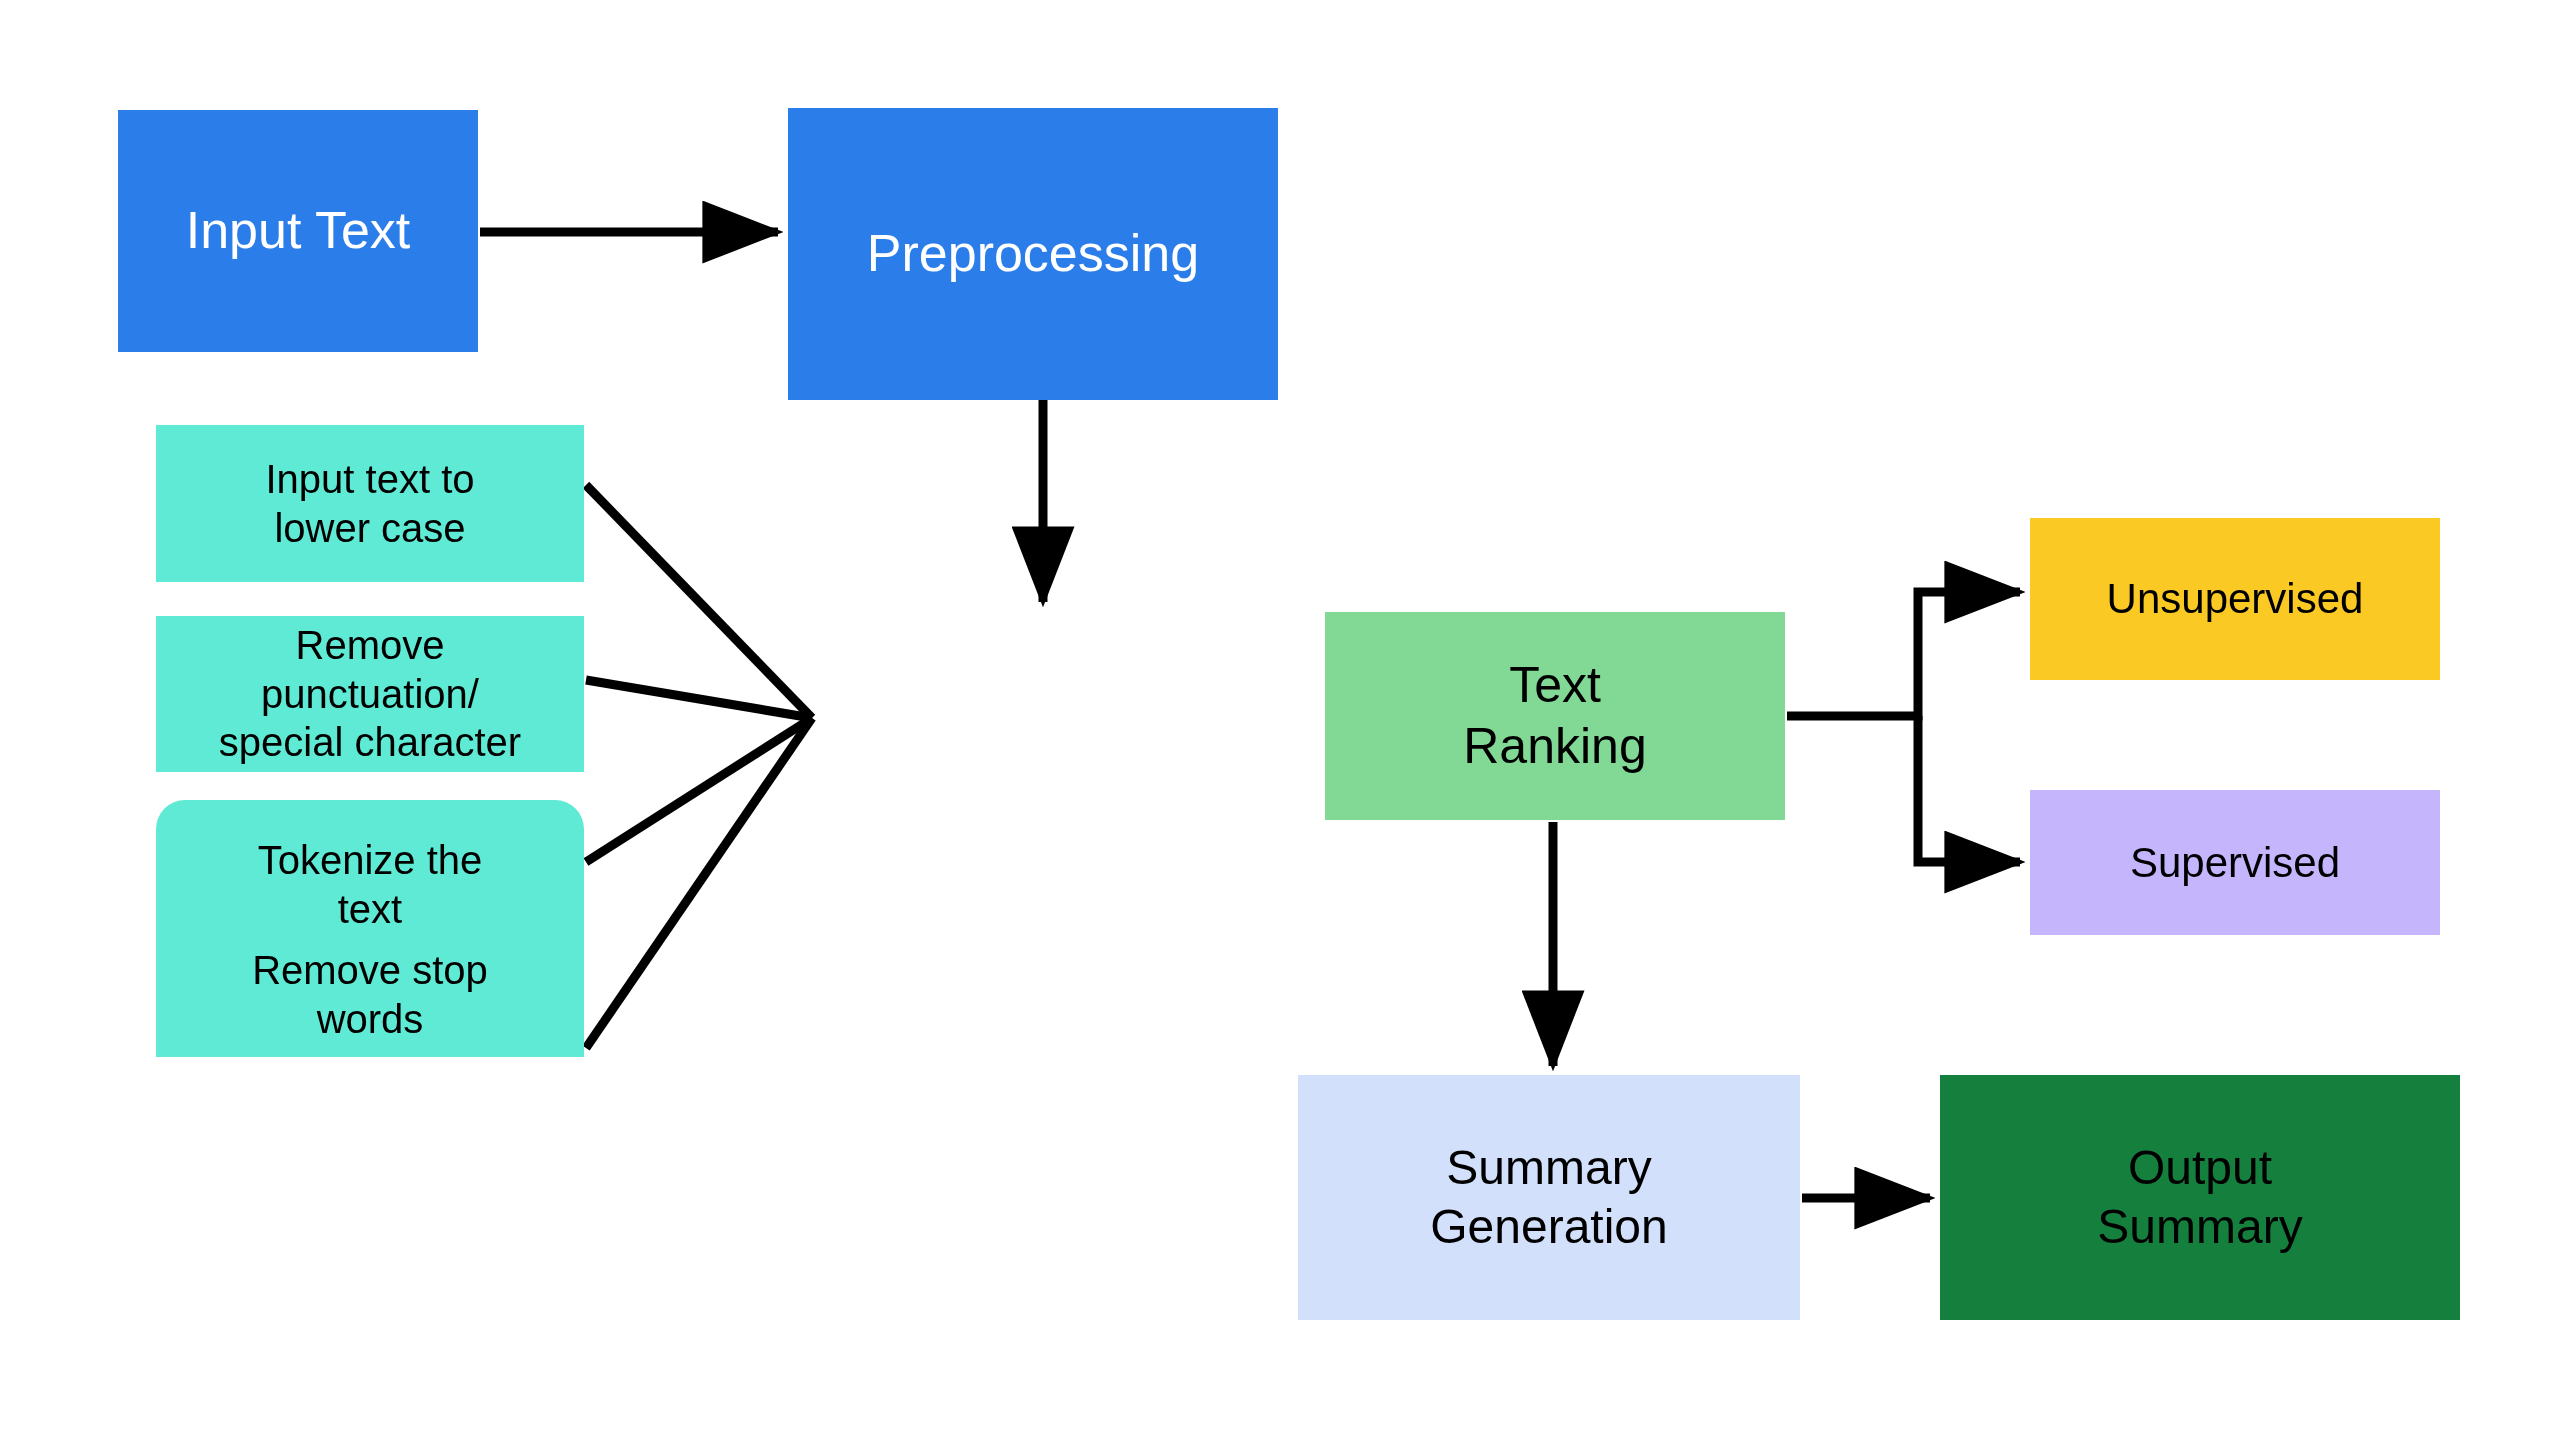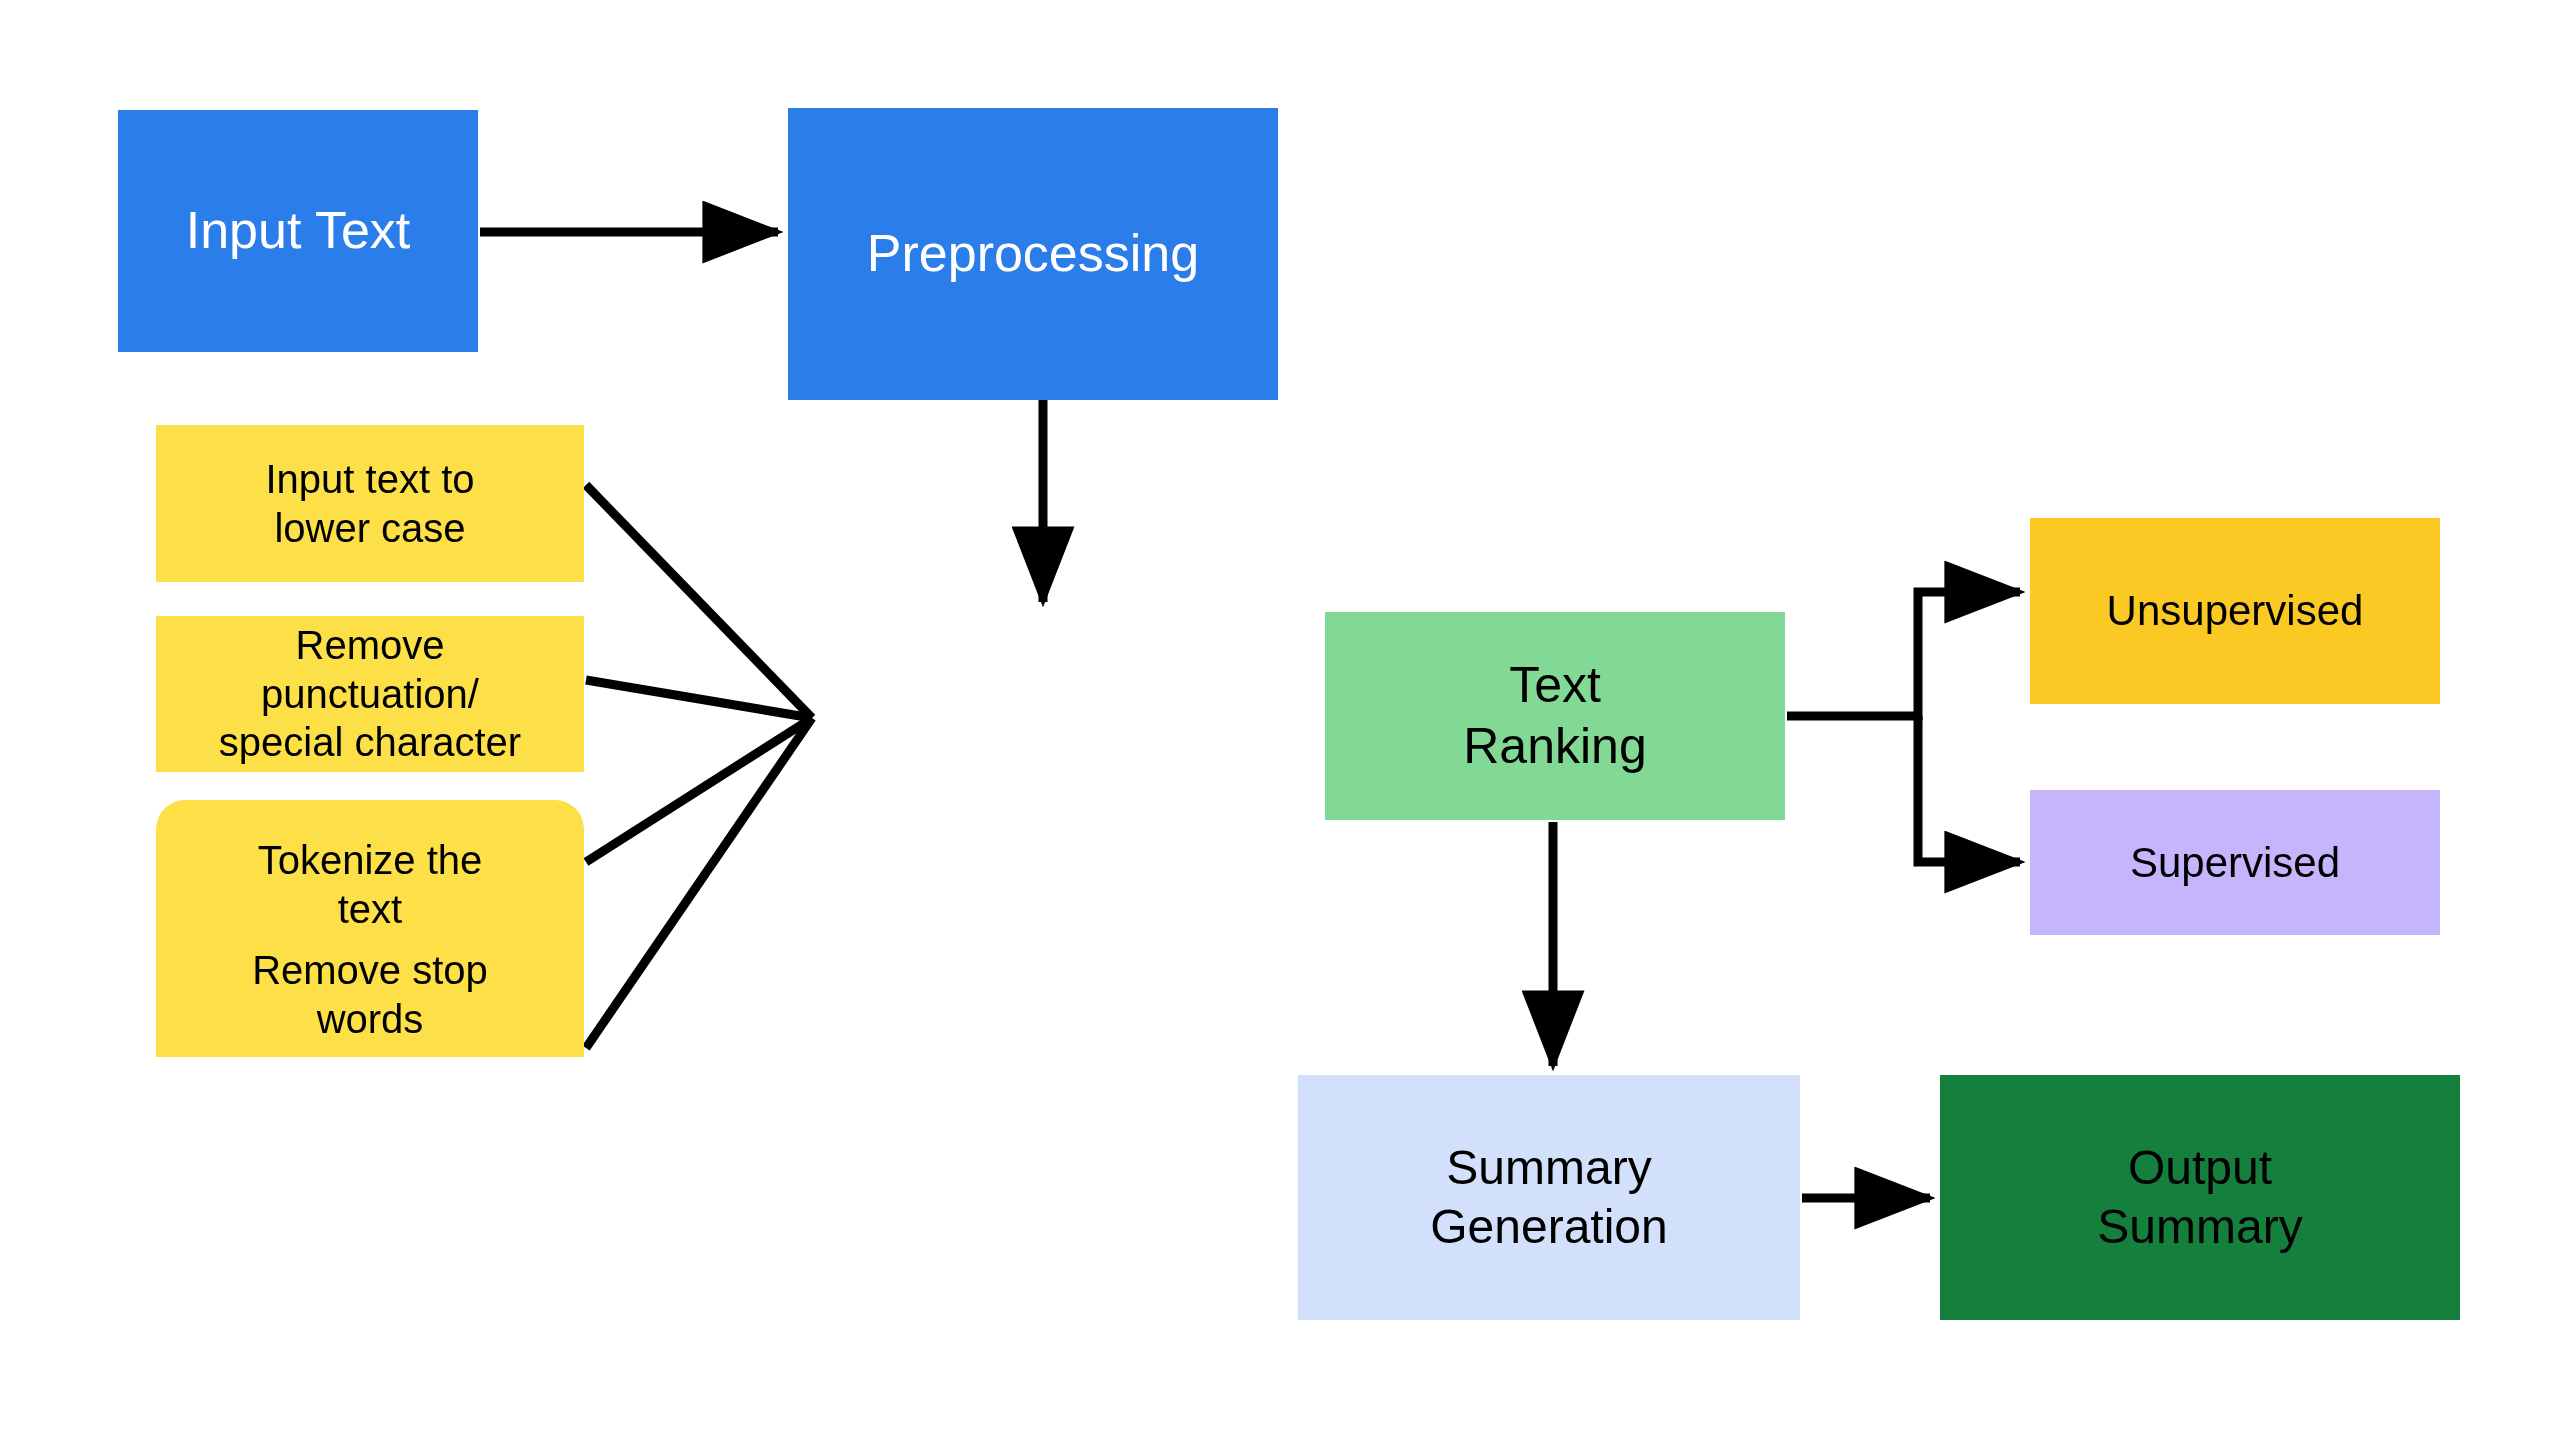--- a/index.html
+++ b/index.html
@@ -49,21 +49,21 @@
   .n-preprocessing {
     left: 788px;  top: 108px;  width: 490px;  height: 292px;
     background: #2b7de9;
     color: #ffffff;
     font-size: 52px;
   }
   
   .step {
     left: 156px;
     width: 428px;
-    background: #fde047;
+    background: #5eead4;
     color: #000000;
     font-size: 40px;
   }
   .n-step-0 { top: 425px;  height: 157px; }
   .n-step-1 { top: 616px;  height: 156px; }
   .n-step-2 { top: 800px;  height: 169px; border-radius: 29px; }
   .n-step-3 { top: 932px;  height: 125px; }
   
   .n-sentence-segmentation {
     left: 815px;  top: 612px;  width: 455px;  height: 208px;
@@ -72,21 +72,21 @@
     font-size: 50px;
   }
   .n-text-ranking {
     left: 1325px; top: 612px;  width: 460px;  height: 208px;
     background: #81d995;
     color: #000000;
     font-size: 50px;
   }
   
   .n-unsupervised {
-    left: 2030px; top: 518px;  width: 410px;  height: 186px;
+    left: 2030px; top: 518px;  width: 410px;  height: 162px;
     background: #fac923;
     color: #000000;
     font-size: 42px;
   }
   .n-supervised {
     left: 2030px; top: 790px;  width: 410px;  height: 145px;
     background: #c4b5fd;
     color: #000000;
     font-size: 42px;
   }

